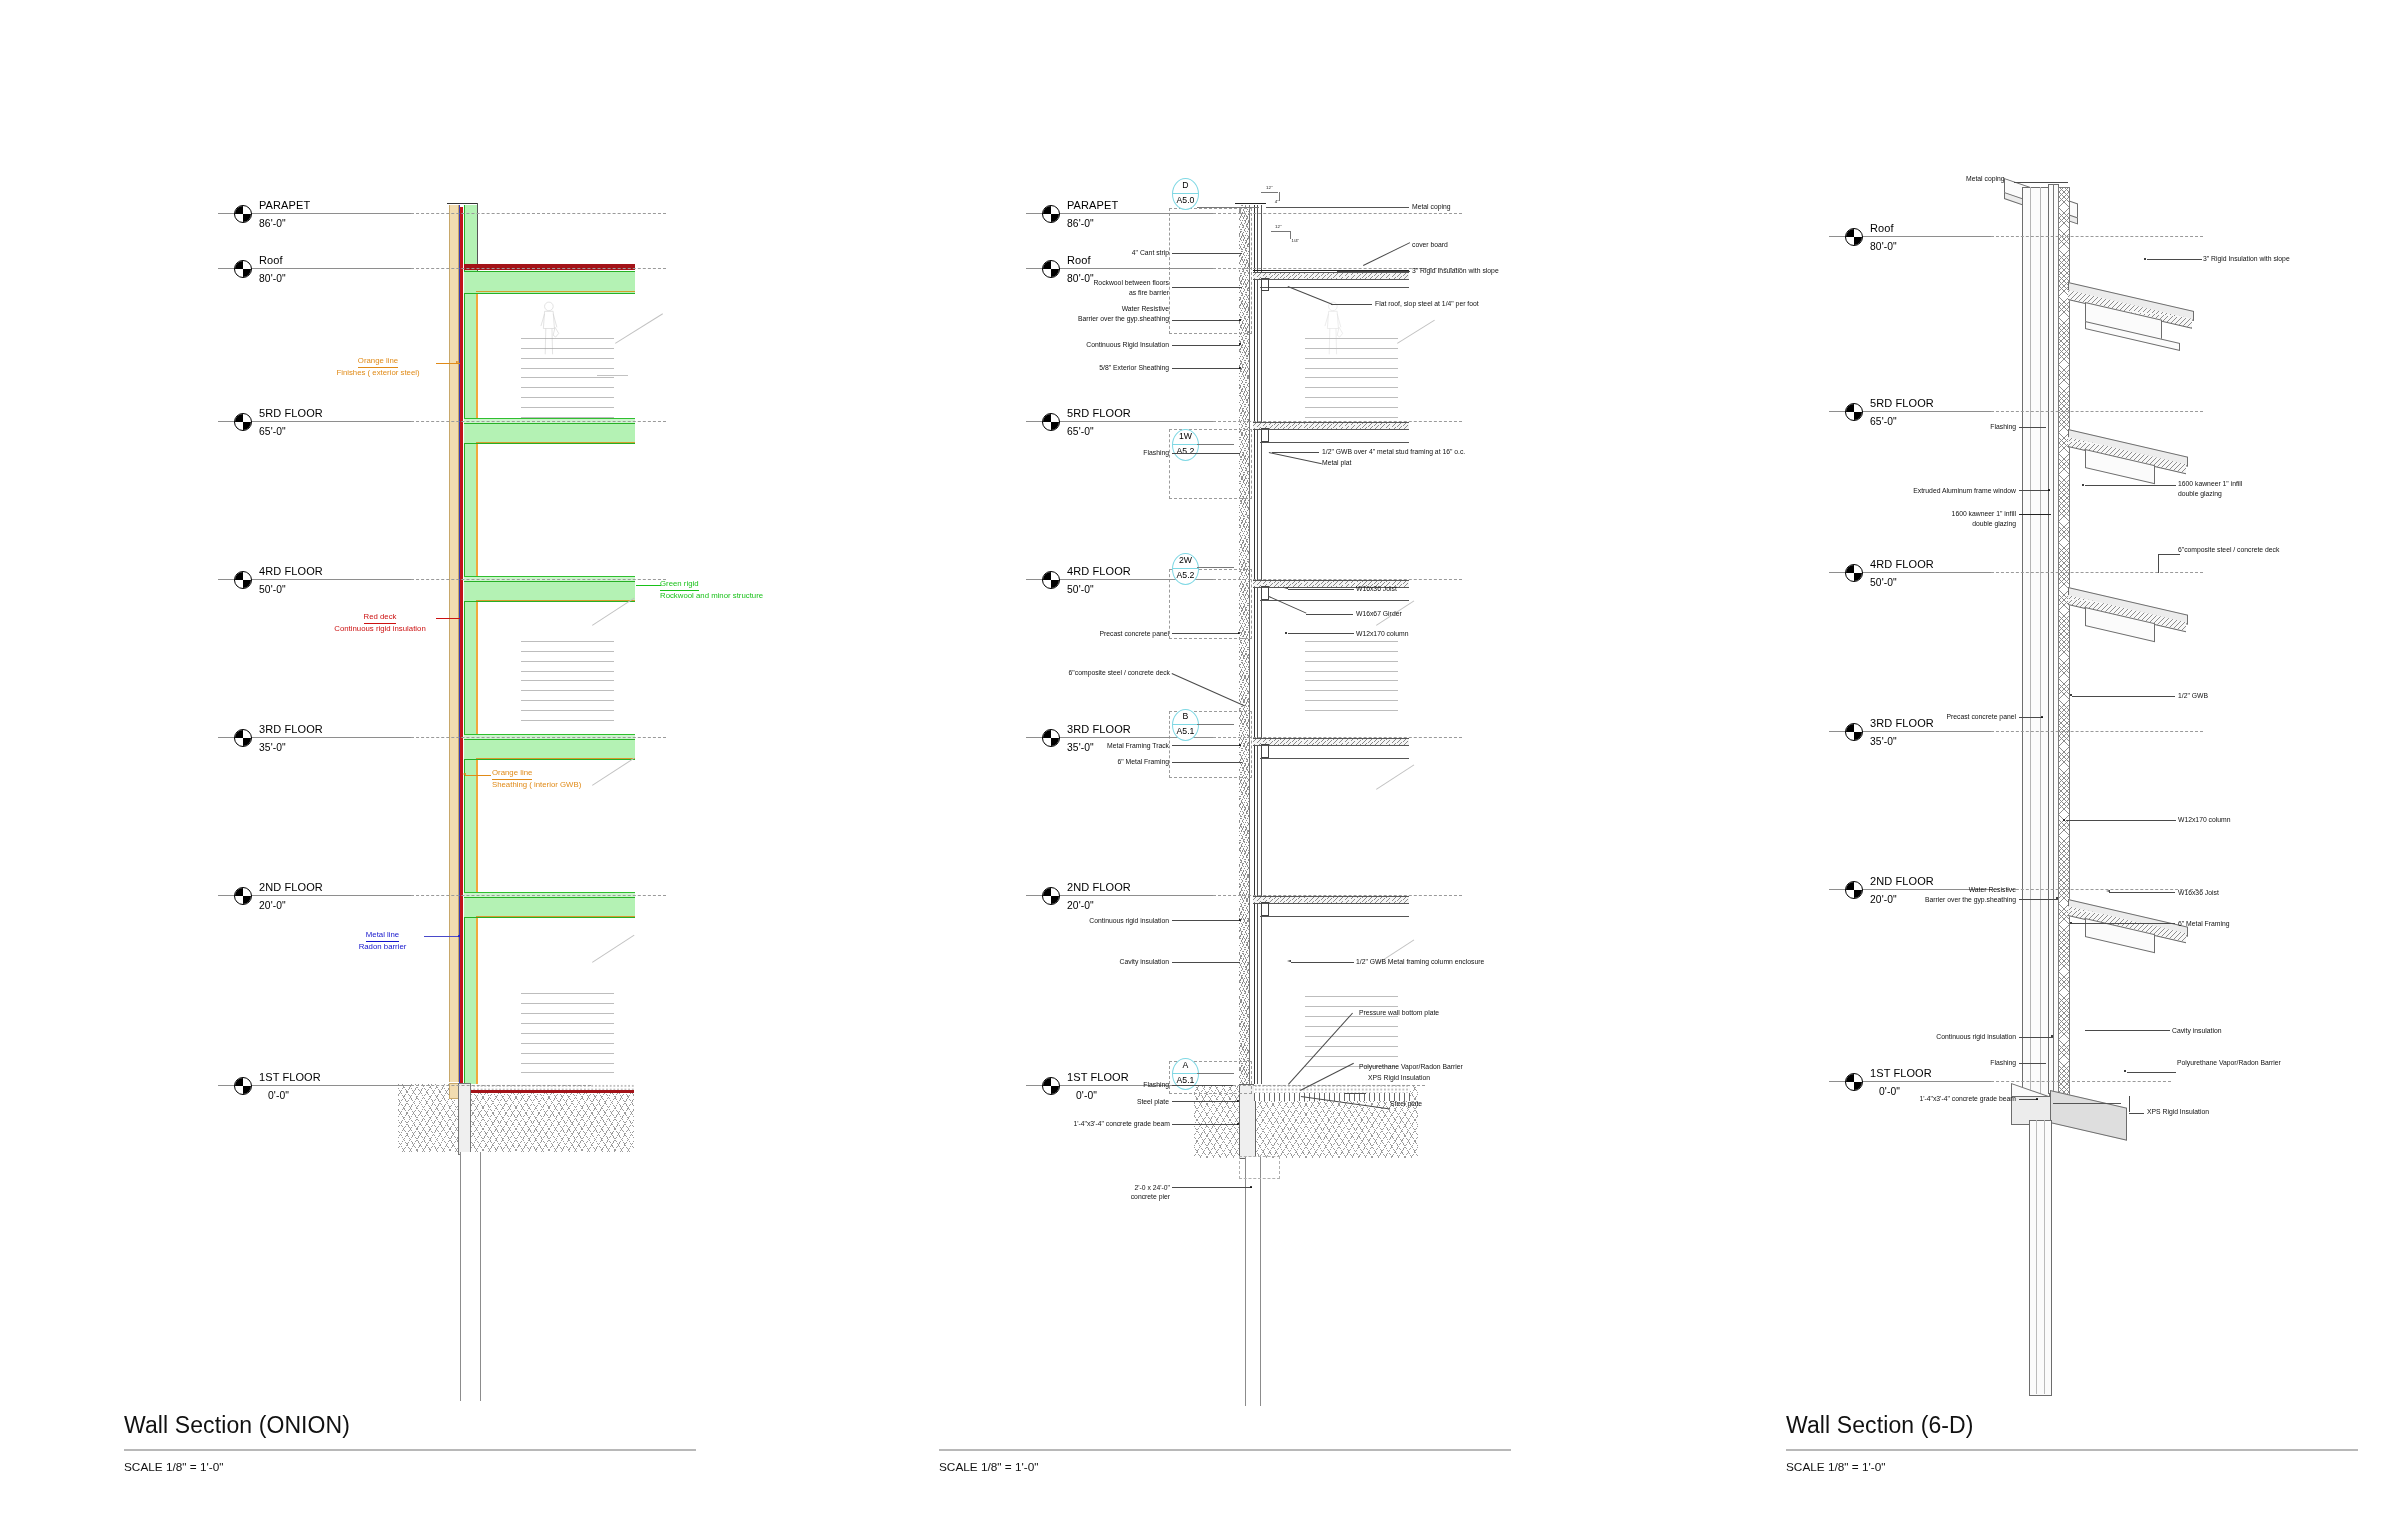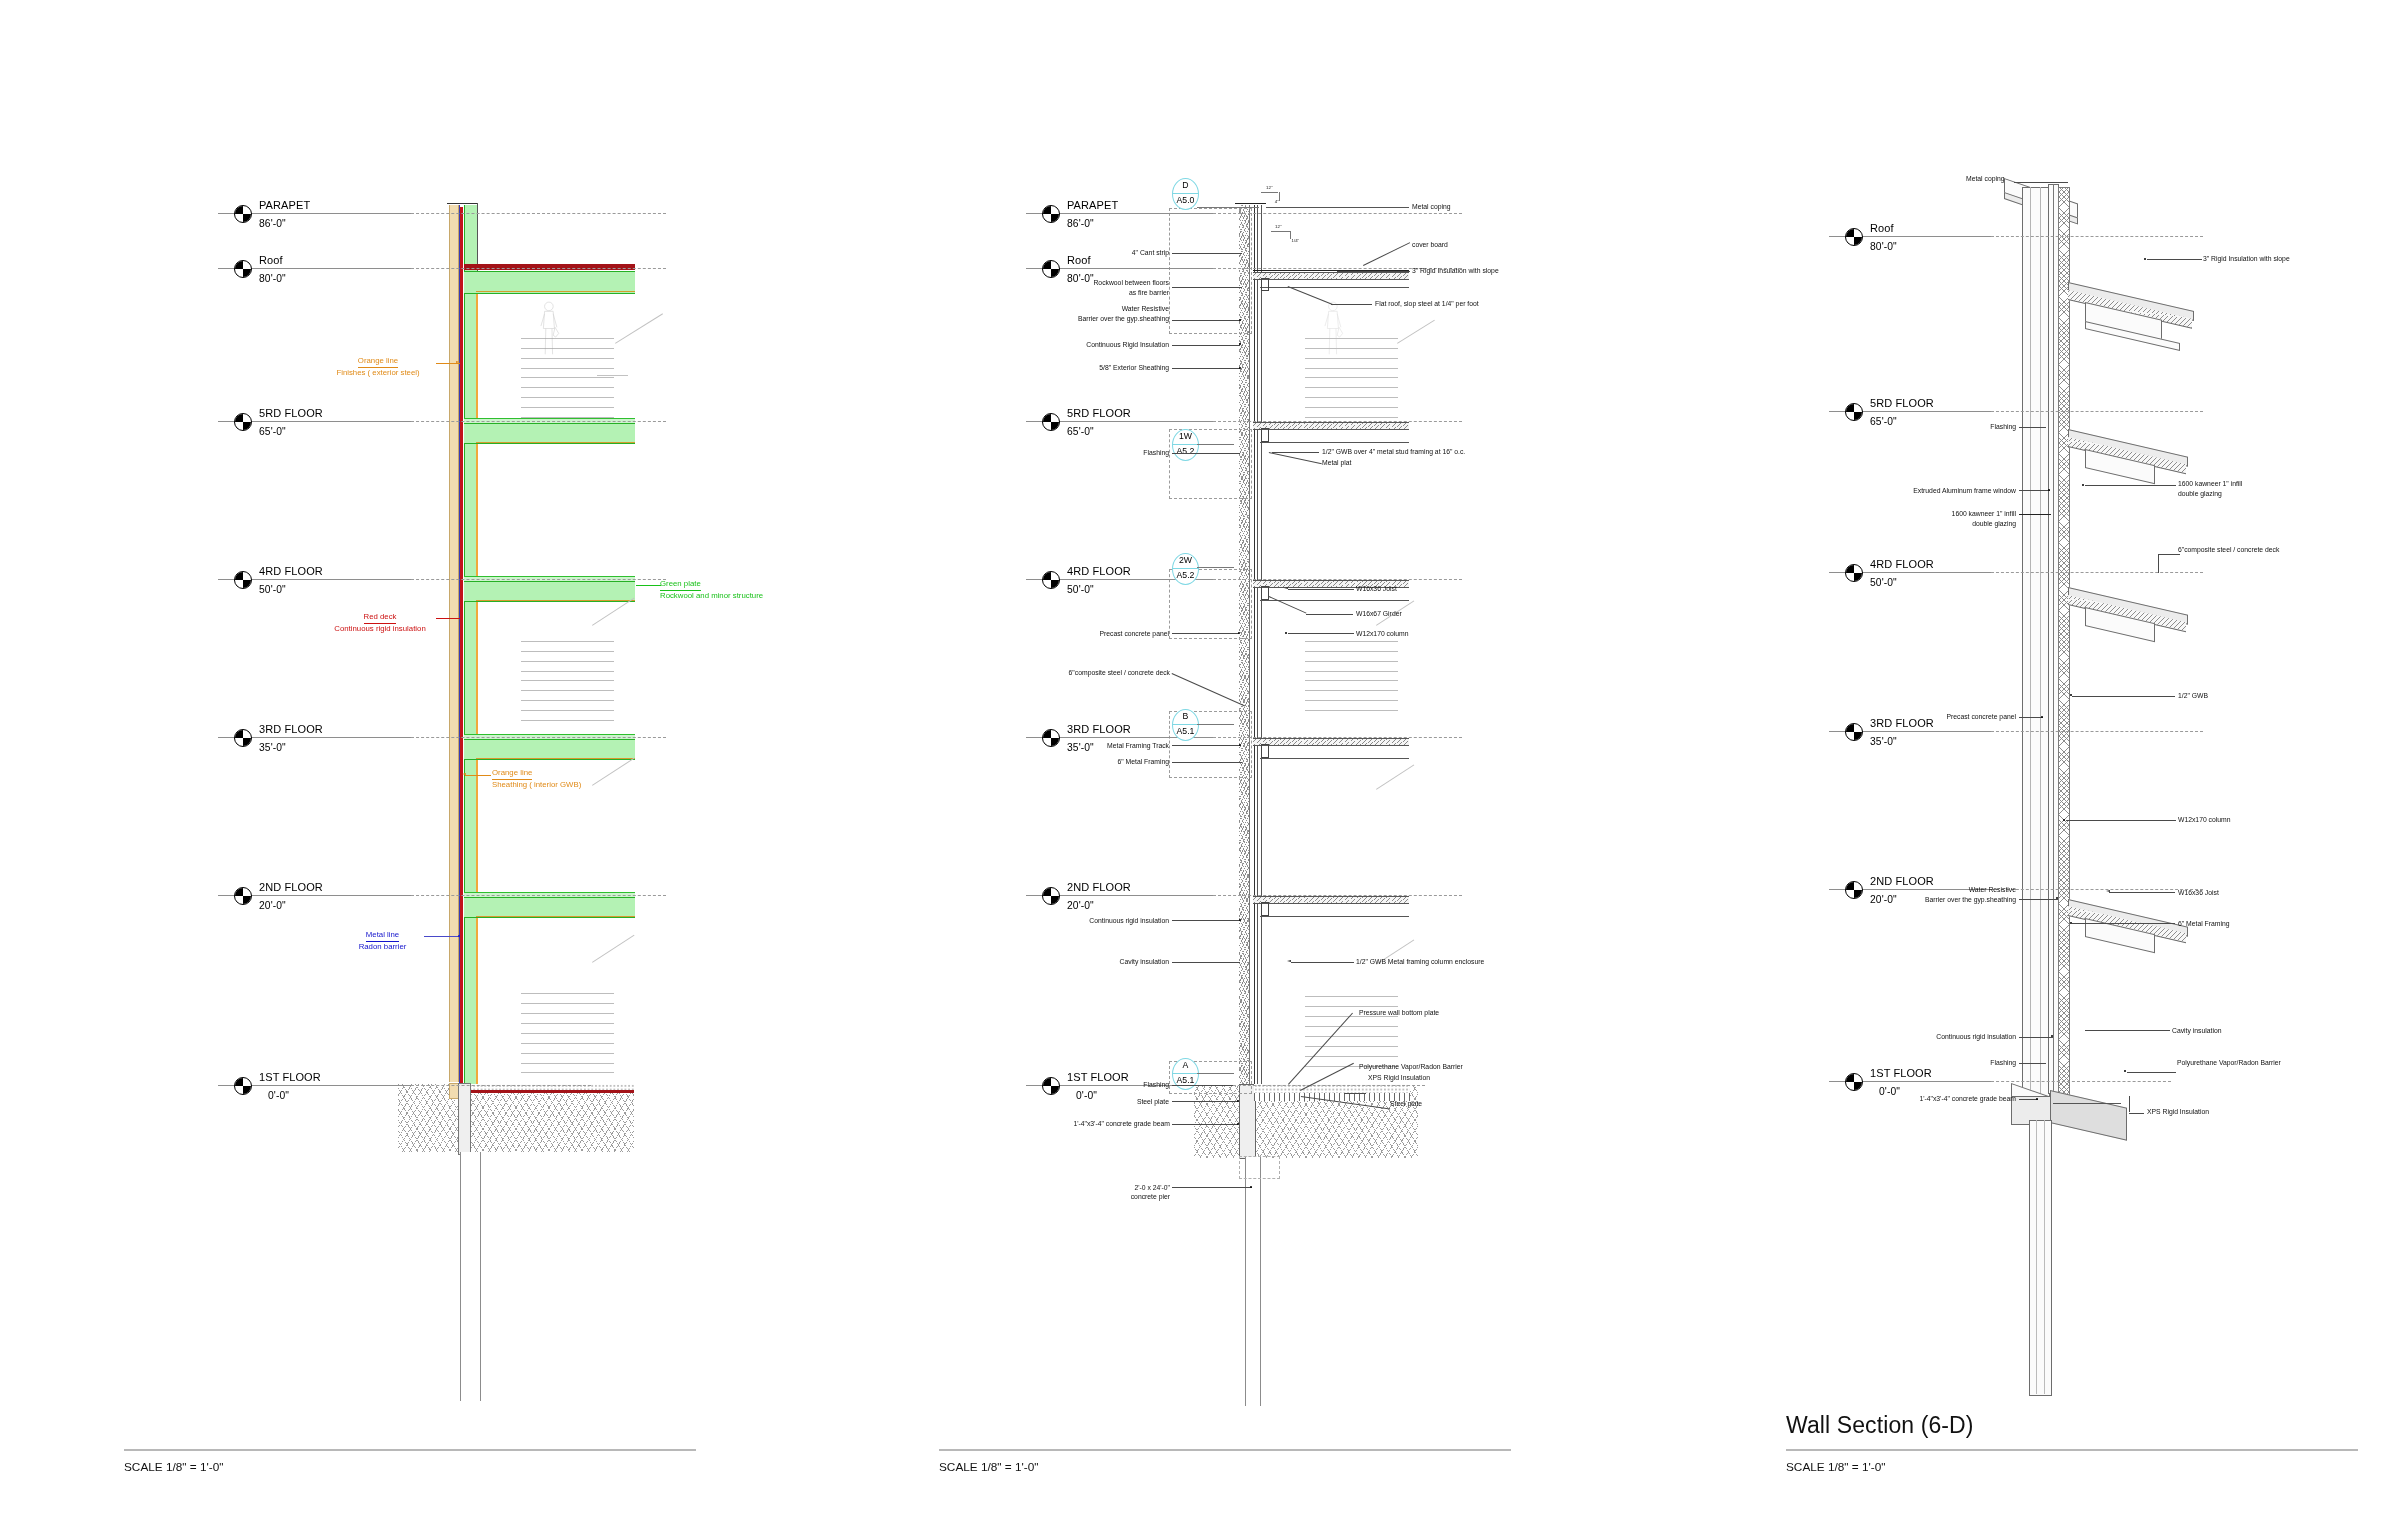--- a/index.html
+++ b/index.html
@@ -284,21 +284,21 @@
   </div>
 
   <div class="ocall orange" style="left:319px;top:356px;text-align:center;width:118px;">
     <span class="ln1"><span class="ul">Orange line</span></span>
     <span class="ln2">Finishes ( exterior steel)</span>
   </div>
   <div class="lead" style="left:436px;top:363px;width:23.6px;background:#e08a17;"></div>
   <div class="arw rt" style="left:456px;top:361px;border-left-color:#e08a17;"></div>
 
   <div class="ocall green" style="left:660px;top:579px;width:143px;">
-    <span class="ln1"><span class="ul">Green plate</span></span>
+    <span class="ln1"><span class="ul">Green rigid</span></span>
     <span class="ln2">Rockwool and minor structure</span>
   </div>
   <div class="lead" style="left:636px;top:585px;width:25px;background:#18c118;"></div>
 
   <div class="ocall red" style="left:321px;top:612px;text-align:center;width:118px;">
     <span class="ln1"><span class="ul">Red deck</span></span>
     <span class="ln2">Continuous rigid insulation</span>
   </div>
   <div class="lead" style="left:436px;top:618px;width:25px;background:#cc1111;"></div>
 
@@ -310,20 +310,21 @@
   <div class="arw lf" style="left:462px;top:773px;border-right-color:#e08a17;"></div>
 
   <div class="ocall blue" style="left:336px;top:930px;text-align:center;width:93px;">
     <span class="ln1"><span class="ul">Metal line</span></span>
     <span class="ln2">Radon barrier</span>
   </div>
   <div class="lead" style="left:424px;top:936px;width:35px;background:#4949c9;"></div>
   <div class="dot" style="left:458px;top:935px;background:#1414cc;"></div>
 
   <div class="titleblock">
+    <div class="title-main">Wall Section (ONION)</div>
     <div class="title-rule"></div>
     <div class="title-scale">SCALE 1/8" = 1'-0"</div>
   </div>
 </div>
 
 <div class="panel" id="panel-2d">
 
   <div class="g">
     <div class="conc g" style="left:443px;top:205px;width:10px;height:880px;"></div>
     <div class="insul g" style="left:453px;top:205px;width:4.4px;height:880px;"></div>

